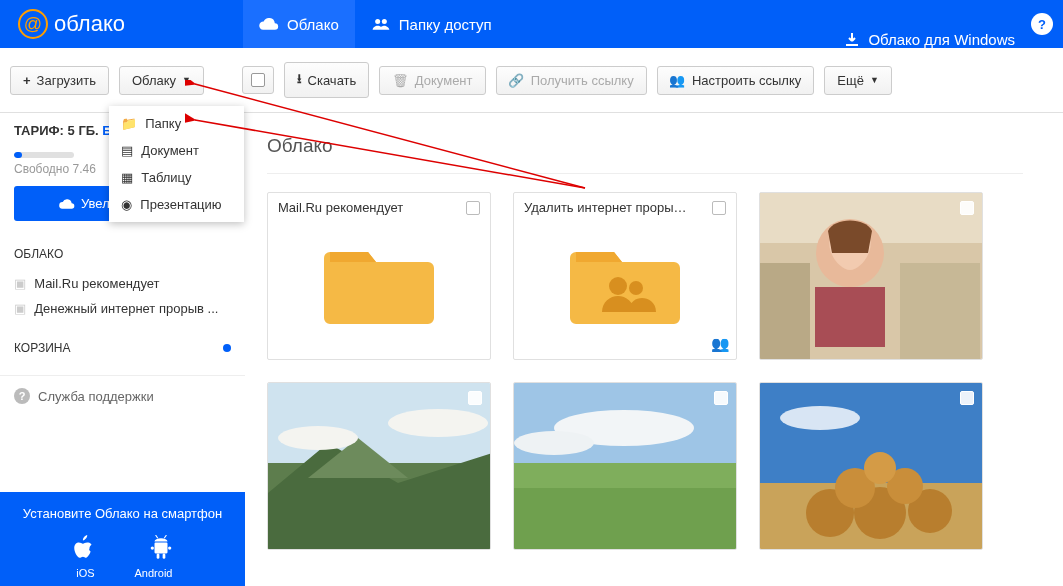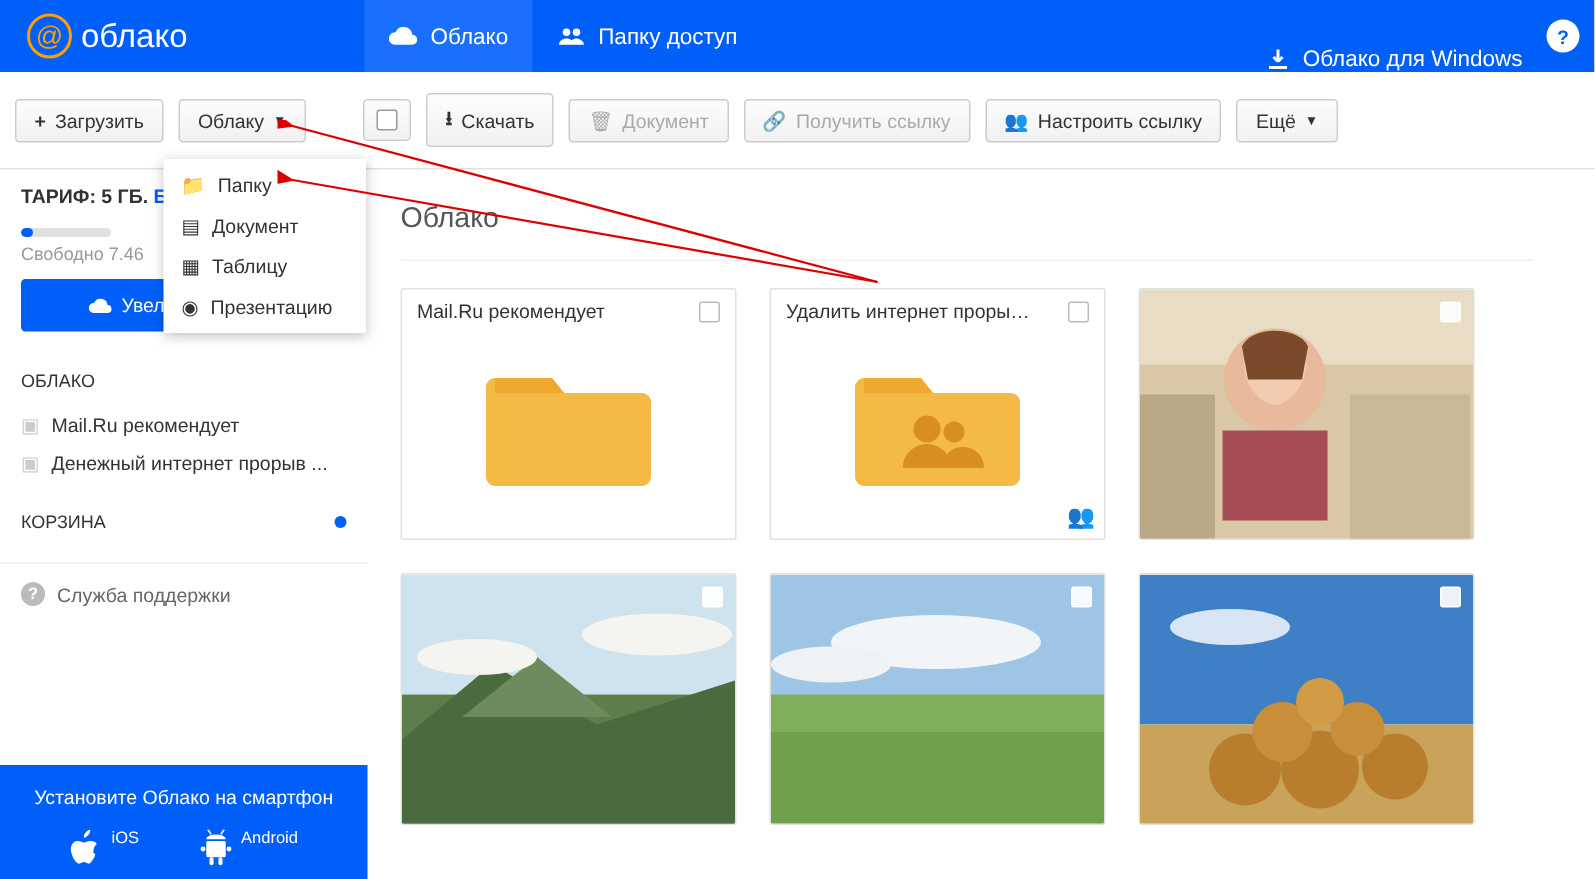--- a/index.html
+++ b/index.html
@@ -39,21 +39,21 @@
 .side-item { display: flex; align-items: center; gap: 8px; padding: 5px 0; font-size: 13px; color: #333; cursor:pointer; white-space: nowrap; overflow: hidden; text-overflow: ellipsis; }
 .folder-mini { color: #ccc; }
 .blue-dot { width: 8px; height: 8px; background: #005ff9; border-radius: 50%; }
 
 .support { display: flex; align-items: center; gap: 8px; padding: 12px 14px; color: #666; border-top: 1px solid #eee; font-size:13px; cursor:pointer;}
 .support .q { width:16px; height:16px; border-radius:50%; background:#bbb; color:#fff; display:flex; align-items:center; justify-content:center; font-size:11px; font-weight:bold;}
 
 .promo { margin-top: auto; background: #005ff9; color: #fff; padding: 14px; text-align: center; }
 .promo-title { font-size: 13px; margin-bottom: 14px; }
 .promo-icons { display: flex; justify-content: center; gap: 40px; }
-.promo-os { display: flex; flex-direction: row; align-items: flex-start; gap: 6px; font-size: 11px; cursor:pointer;}
+.promo-os { display: flex; flex-direction: column; align-items: flex-end; gap: 6px; font-size: 11px; cursor:pointer;}
 
 .main { flex: 1; padding: 0 0 0 22px; overflow: hidden; }
 .breadcrumb { font-size: 19px; color: #555; padding: 22px 0 16px; border-bottom: 1px solid #eee; margin-right:10px;}
 .grid { display: flex; flex-wrap: wrap; gap: 22px; padding: 18px 0; }
 .tile { width: 224px; height: 168px; border: 1px solid #e0e0e0; border-radius: 2px; position: relative; overflow: hidden; cursor:pointer;}
 .tile-header { display: flex; justify-content: space-between; align-items: center; padding: 7px 10px 0; font-size: 13px; }
 .tile-header span { white-space: nowrap; overflow: hidden; text-overflow: ellipsis; max-width: 170px; }
 .tile-chk { width: 14px; height: 14px; border: 1px solid #bbb; border-radius: 2px; flex-shrink: 0; background:#fff;}
 .tile-body { display: flex; align-items: center; justify-content: center; height: calc(100% - 30px); }
 .folder-icon { position: relative; }

